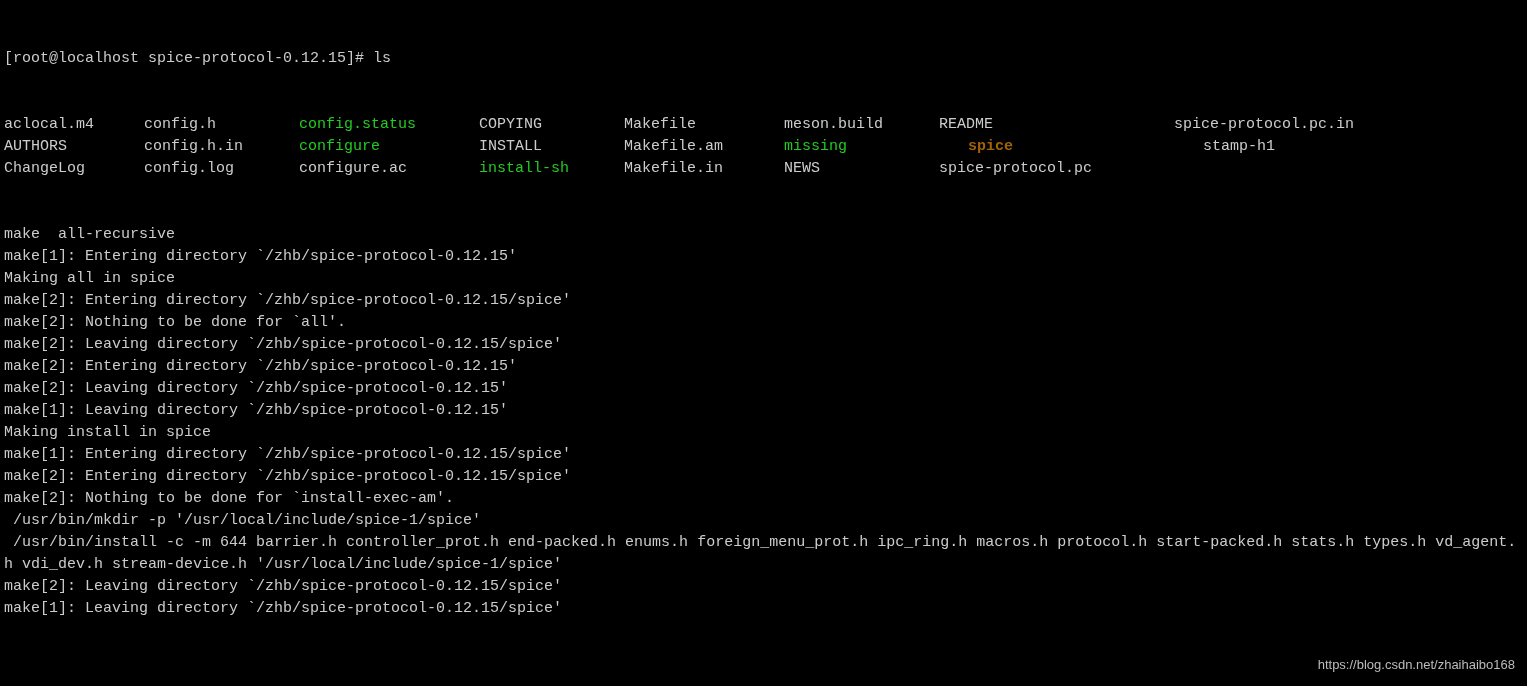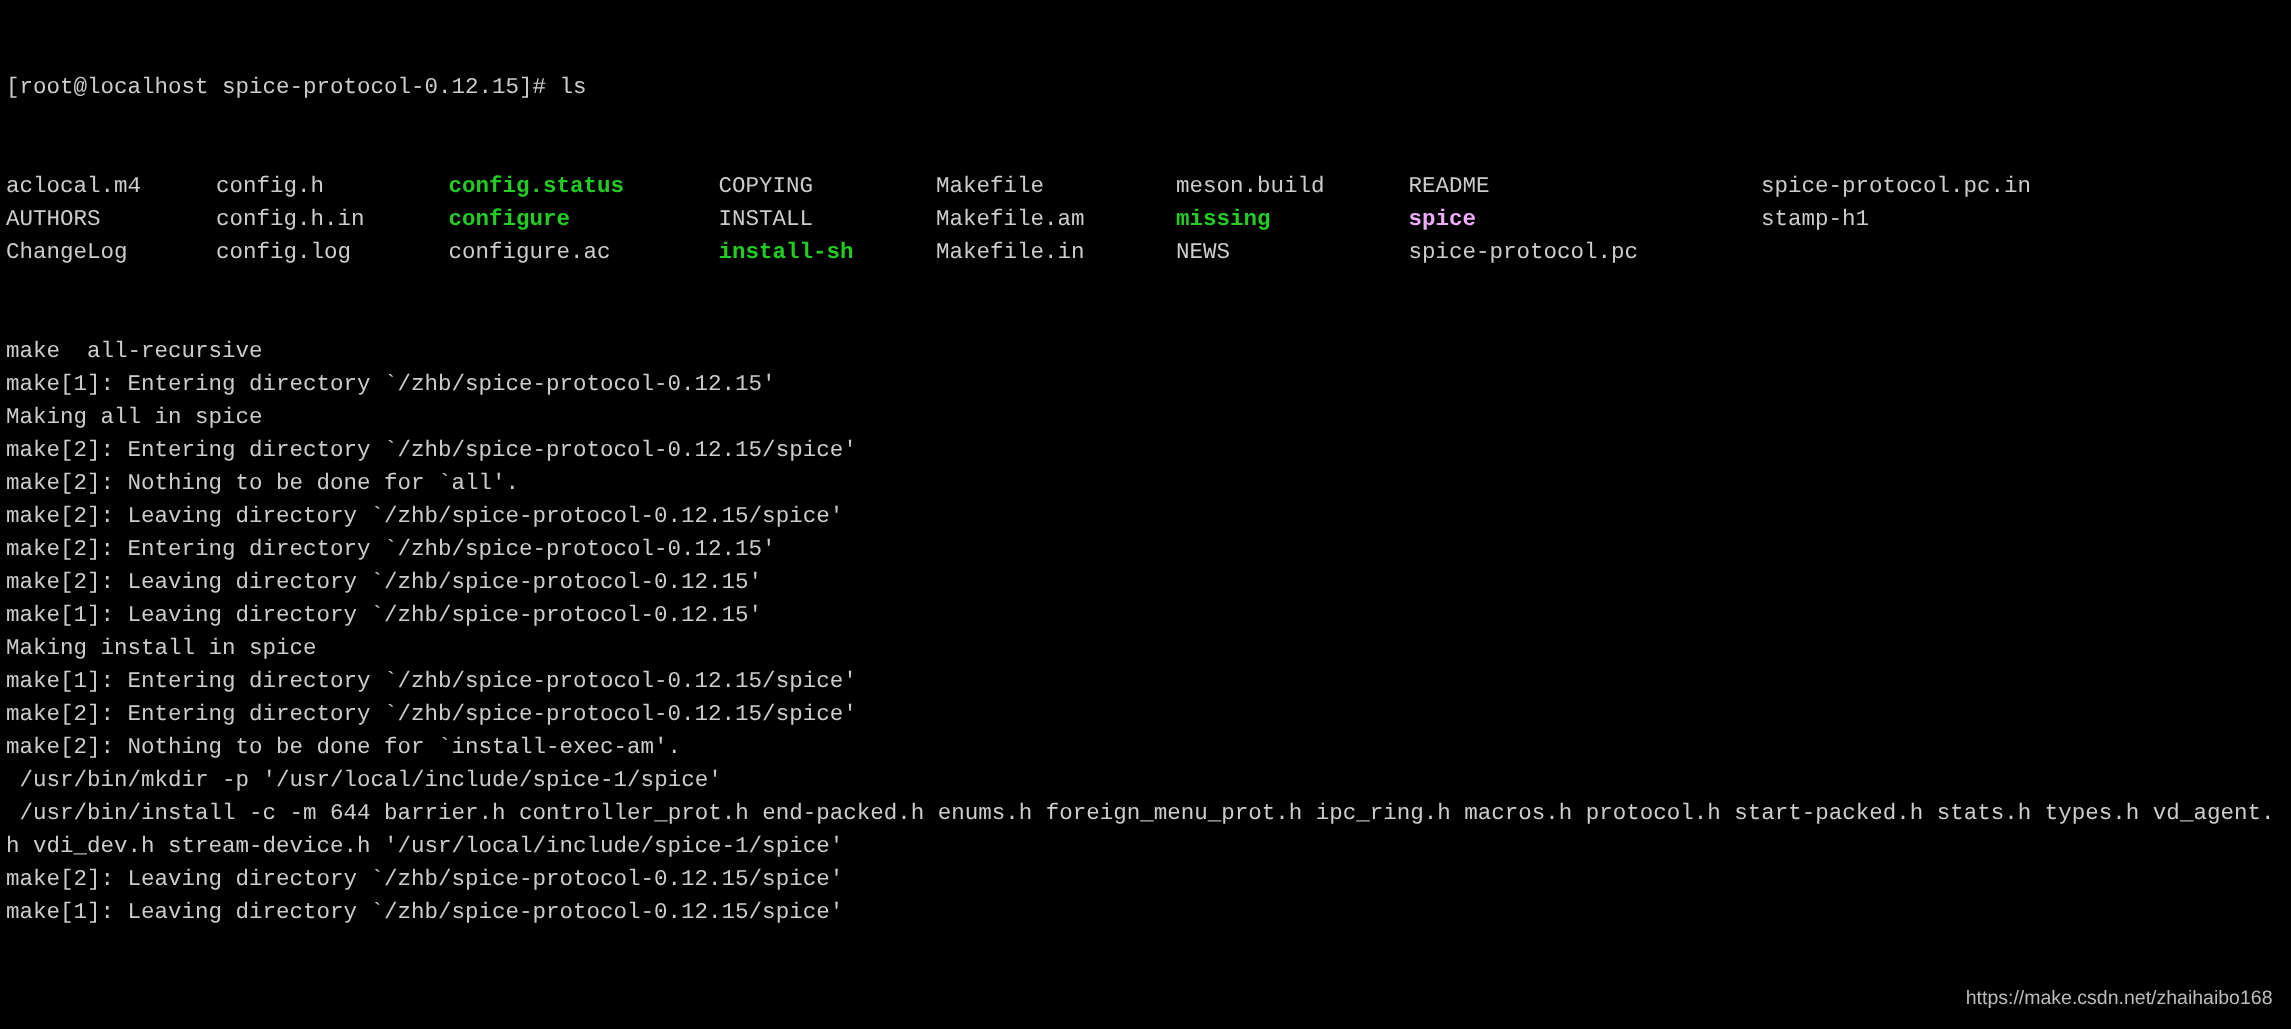--- a/index.html
+++ b/index.html
@@ -1,23 +1,23 @@
 <!DOCTYPE html>
 <html><head>
 <meta charset="utf-8">
 <style>
   html,body{margin:0;padding:0;background:#000;color:#ccc;font-family:"Consolas","Courier New",monospace;font-size:15px;line-height:22px;width:1527px;height:686px;overflow:hidden;}
   .term{padding:4px 4px 0 4px;white-space:pre;}
-  .green{color:#22cc22;font-weight:bold;}
-  .blue{color:#f0abfc;font-weight:bold;}
+  .green{color:#22cc22;font-weight:normal;}
+  .blue{color:#a16207;font-weight:bold;margin-left:29px;}
   .watermark{position:absolute;right:12px;bottom:10px;color:#bbb;font-family:Arial,sans-serif;font-size:13px;}
   .row span{display:inline-block;}
 </style>
 </head>
 <body>
 
 <div class="term">
   <div class="row"><span>[root@localhost spice-protocol-0.12.15]# </span><span>ls</span></div>
   <div id="ls-output"><div class="row"><span style="width: 140px;">aclocal.m4</span><span style="width: 155px;">config.h</span><span class="green" style="width: 180px;">config.status</span><span style="width: 145px;">COPYING</span><span style="width: 160px;">Makefile</span><span style="width: 155px;">meson.build</span><span style="width: 235px;">README</span><span style="width: 260px;">spice-protocol.pc.in</span></div><div class="row"><span style="width: 140px;">AUTHORS</span><span style="width: 155px;">config.h.in</span><span class="green" style="width: 180px;">configure</span><span style="width: 145px;">INSTALL</span><span style="width: 160px;">Makefile.am</span><span class="green" style="width: 155px;">missing</span><span class="blue" style="width: 235px;">spice</span><span style="width: 260px;">stamp-h1</span></div><div class="row"><span style="width: 140px;">ChangeLog</span><span style="width: 155px;">config.log</span><span style="width: 180px;">configure.ac</span><span class="green" style="width: 145px;">install-sh</span><span style="width: 160px;">Makefile.in</span><span style="width: 155px;">NEWS</span><span style="width: 235px;">spice-protocol.pc</span><span style="width: 260px;"></span></div></div>
   <div id="make-output"><div style="white-space: pre-wrap; word-break: break-all;">make  all-recursive</div><div style="white-space: pre-wrap; word-break: break-all;">make[1]: Entering directory `/zhb/spice-protocol-0.12.15'</div><div style="white-space: pre-wrap; word-break: break-all;">Making all in spice</div><div style="white-space: pre-wrap; word-break: break-all;">make[2]: Entering directory `/zhb/spice-protocol-0.12.15/spice'</div><div style="white-space: pre-wrap; word-break: break-all;">make[2]: Nothing to be done for `all'.</div><div style="white-space: pre-wrap; word-break: break-all;">make[2]: Leaving directory `/zhb/spice-protocol-0.12.15/spice'</div><div style="white-space: pre-wrap; word-break: break-all;">make[2]: Entering directory `/zhb/spice-protocol-0.12.15'</div><div style="white-space: pre-wrap; word-break: break-all;">make[2]: Leaving directory `/zhb/spice-protocol-0.12.15'</div><div style="white-space: pre-wrap; word-break: break-all;">make[1]: Leaving directory `/zhb/spice-protocol-0.12.15'</div><div style="white-space: pre-wrap; word-break: break-all;">Making install in spice</div><div style="white-space: pre-wrap; word-break: break-all;">make[1]: Entering directory `/zhb/spice-protocol-0.12.15/spice'</div><div style="white-space: pre-wrap; word-break: break-all;">make[2]: Entering directory `/zhb/spice-protocol-0.12.15/spice'</div><div style="white-space: pre-wrap; word-break: break-all;">make[2]: Nothing to be done for `install-exec-am'.</div><div style="white-space: pre-wrap; word-break: break-all;"> /usr/bin/mkdir -p '/usr/local/include/spice-1/spice'</div><div style="white-space: pre-wrap; word-break: break-all;"> /usr/bin/install -c -m 644 barrier.h controller_prot.h end-packed.h enums.h foreign_menu_prot.h ipc_ring.h macros.h protocol.h start-packed.h stats.h types.h vd_agent.h vdi_dev.h stream-device.h '/usr/local/include/spice-1/spice'</div><div style="white-space: pre-wrap; word-break: break-all;">make[2]: Leaving directory `/zhb/spice-protocol-0.12.15/spice'</div><div style="white-space: pre-wrap; word-break: break-all;">make[1]: Leaving directory `/zhb/spice-protocol-0.12.15/spice'</div></div>
   
 </div>
-<div class="watermark">https://make.csdn.net/zhaihaibo168</div>
+<div class="watermark">https://blog.csdn.net/zhaihaibo168</div>
 
 </body></html>

